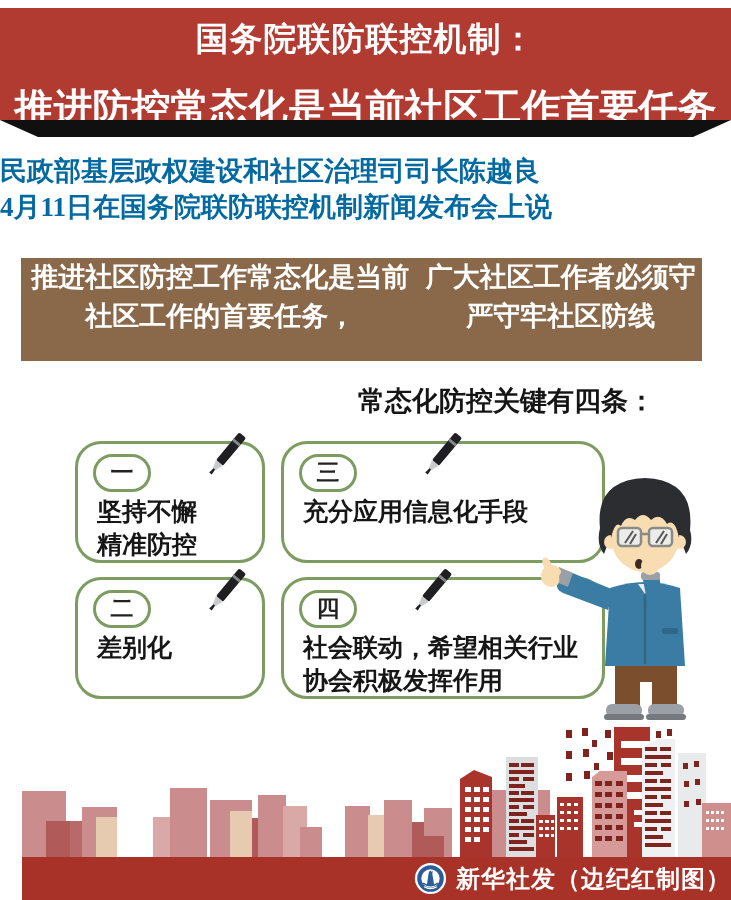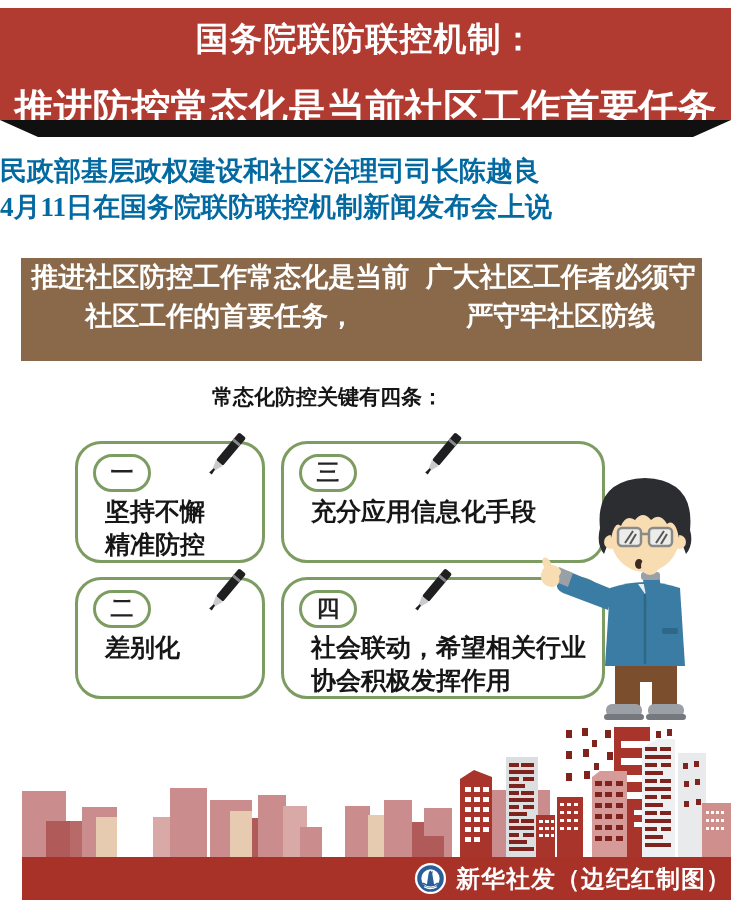--- a/index.html
+++ b/index.html
@@ -18,31 +18,31 @@
     clip-path:polygon(0 0,100% 0,calc(100% - 38px) 100%,38px 100%);}
 
   
   .subtitle{position:absolute;top:153px;left:0;width:731px;text-align:left;color:#0369a1;font-weight:600;font-size:27px;line-height:36px;}
 
   
   .quote{position:absolute;top:258px;left:21px;width:681px;height:103px;background:#8a684a;color:#fff;
     display:flex;flex-direction:row;justify-content:center;text-align:center;font-size:27px;font-weight:bold;line-height:39px;}
 
   
-  .section-heading{position:absolute;top:383px;left:0;width:655px;text-align:center;color:#151515;font-size:21px;font-weight:600;}
+  .section-heading{position:absolute;top:383px;left:0;width:655px;text-align:right;color:#151515;font-size:27px;font-weight:600;}
 
   
   .pbox{position:absolute;border:3px solid #7d9c62;border-radius:26px;background:#fff;box-sizing:border-box;padding:10px 8px 0 15px;}
   .pbox.b1{left:75px; top:441px;width:190px;height:122px;}
   .pbox.b3{left:281px;top:441px;width:324px;height:122px;}
   .pbox.b2{left:75px; top:577px;width:190px;height:122px;}
   .pbox.b4{left:281px;top:577px;width:324px;height:122px;}
   .num-badge{display:inline-block;border:3px solid #7d9c62;border-radius:20px;min-width:26px;padding:1px 13px;
     text-align:center;font-size:23px;font-weight:bold;color:#222;line-height:30px;background:#fff;}
-  .ptext{margin-left:12px;margin-top:3px;color:#161616;font-size:25px;font-weight:600;line-height:33px;white-space:nowrap;}
+  .ptext{margin-left:4px;margin-top:3px;color:#161616;font-size:25px;font-weight:600;line-height:33px;white-space:nowrap;}
   .pen{position:absolute;top:-16px;right:16px;width:42px;height:58px;}
 
   
   .character{position:absolute;left:540px;top:458px;width:174px;height:272px;z-index:6;}
 
   
   .skyline{position:absolute;left:0;top:715px;width:731px;height:142px;}
 
   
   .footer-band{position:absolute;left:22px;top:857px;width:709px;height:43px;background:#a93228;

